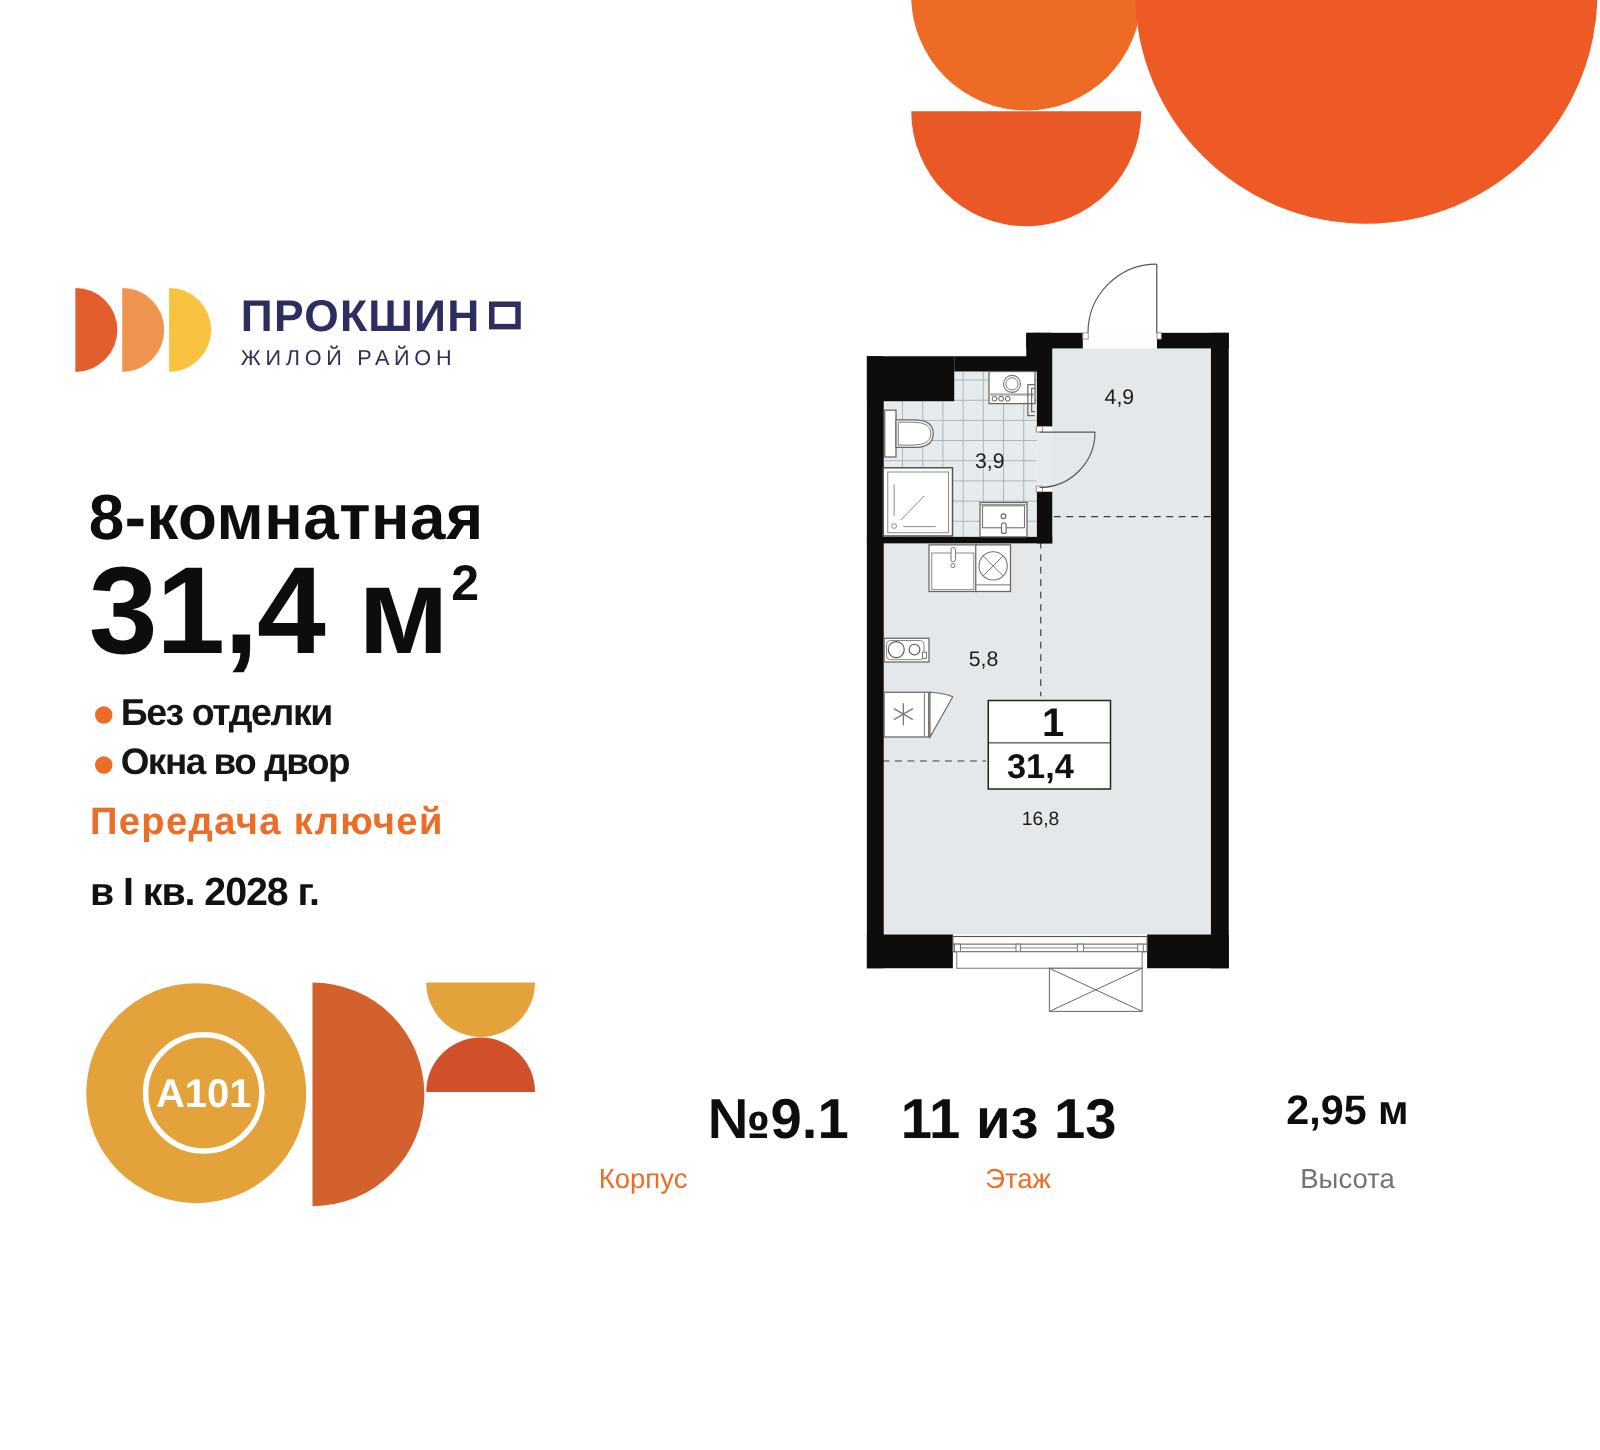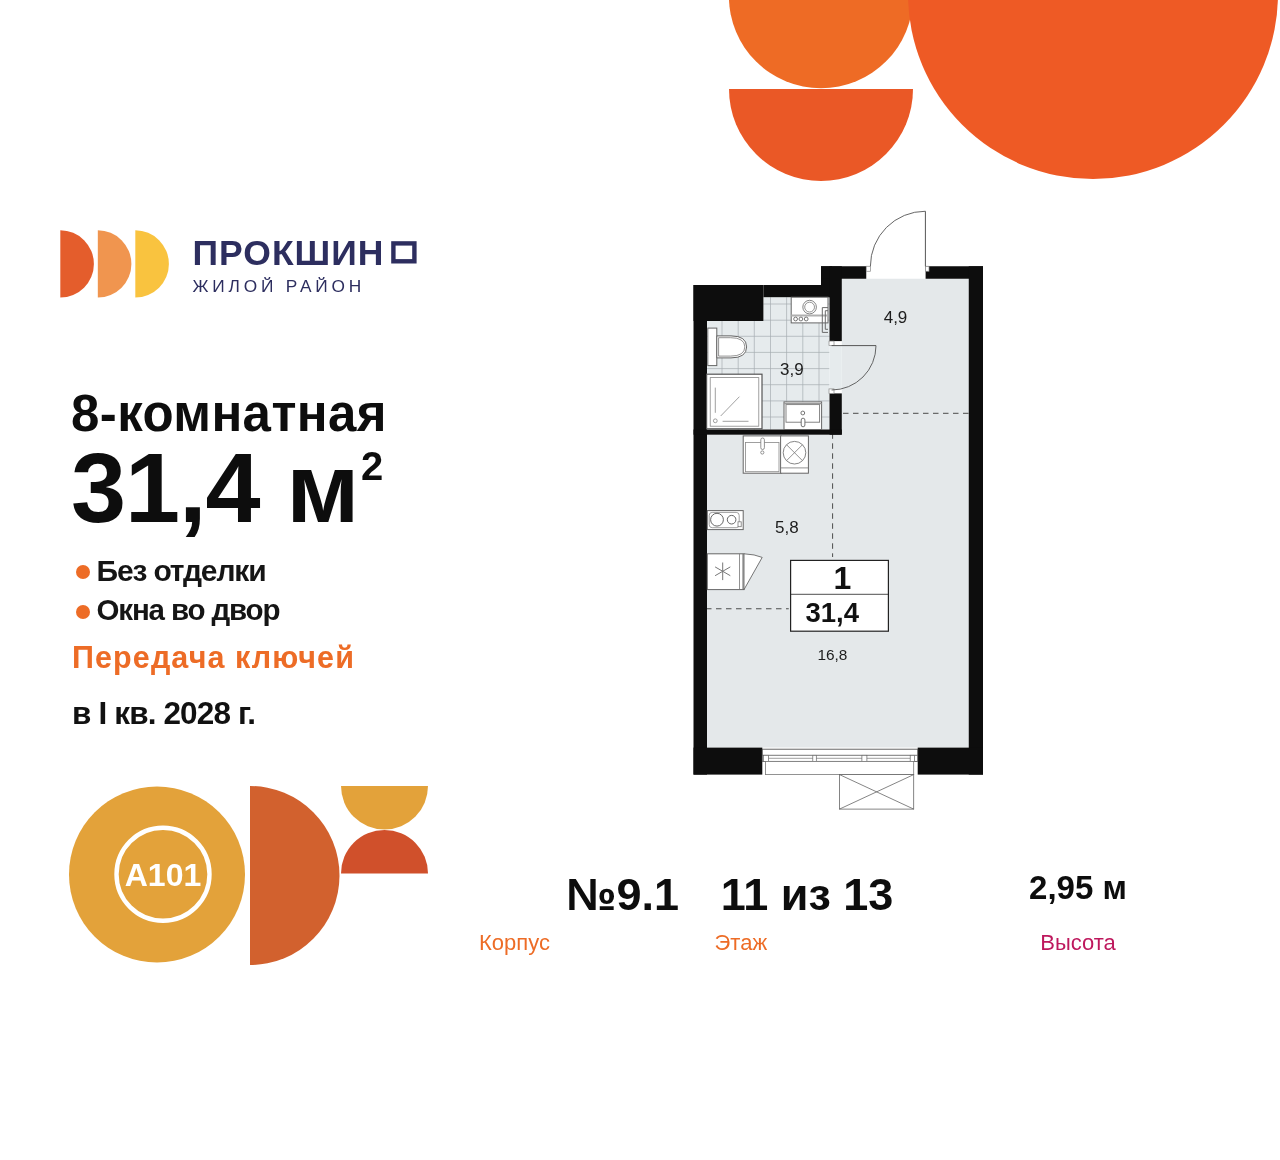--- a/index.html
+++ b/index.html
@@ -228,17 +228,17 @@
 
   <text x="832.4" y="659.7" text-anchor="middle" font-size="15.4" fill="#1c1c1c" font-family="Liberation Sans, sans-serif">16,8</text>
 </svg>
 
 <div class="abs" style="left:479px;top:869px;width:200px;text-align:right;font-size:45px;font-weight:bold;color:#0d0d0d;">№9.1</div>
 
 <div class="abs" style="left:479px;top:930px;width:200px;text-align:left;font-size:22px;color:#ed6c26;">Корпус</div>
 
 <div class="abs" style="left:707px;top:869px;width:200px;text-align:center;font-size:45px;font-weight:bold;color:#0d0d0d;">11 из 13</div>
 
-<div class="abs" style="left:714.5px;top:930px;width:200px;text-align:left;font-size:22px;color:#ed6c26;">Этаж</div>
+<div class="abs" style="left:714.5px;top:930px;width:200px;text-align:center;font-size:22px;color:#ed6c26;">Этаж</div>
 
 <div class="abs" style="left:978px;top:869px;width:200px;text-align:center;font-size:33px;font-weight:bold;color:#0d0d0d;">2,95 м</div>
 
-<div class="abs" style="left:978px;top:930px;width:200px;text-align:center;font-size:22px;color:#be185d;">Высота</div>
+<div class="abs" style="left:978px;top:930px;width:200px;text-align:center;font-size:22px;color:#737373;">Высота</div>
 
 </body></html>

